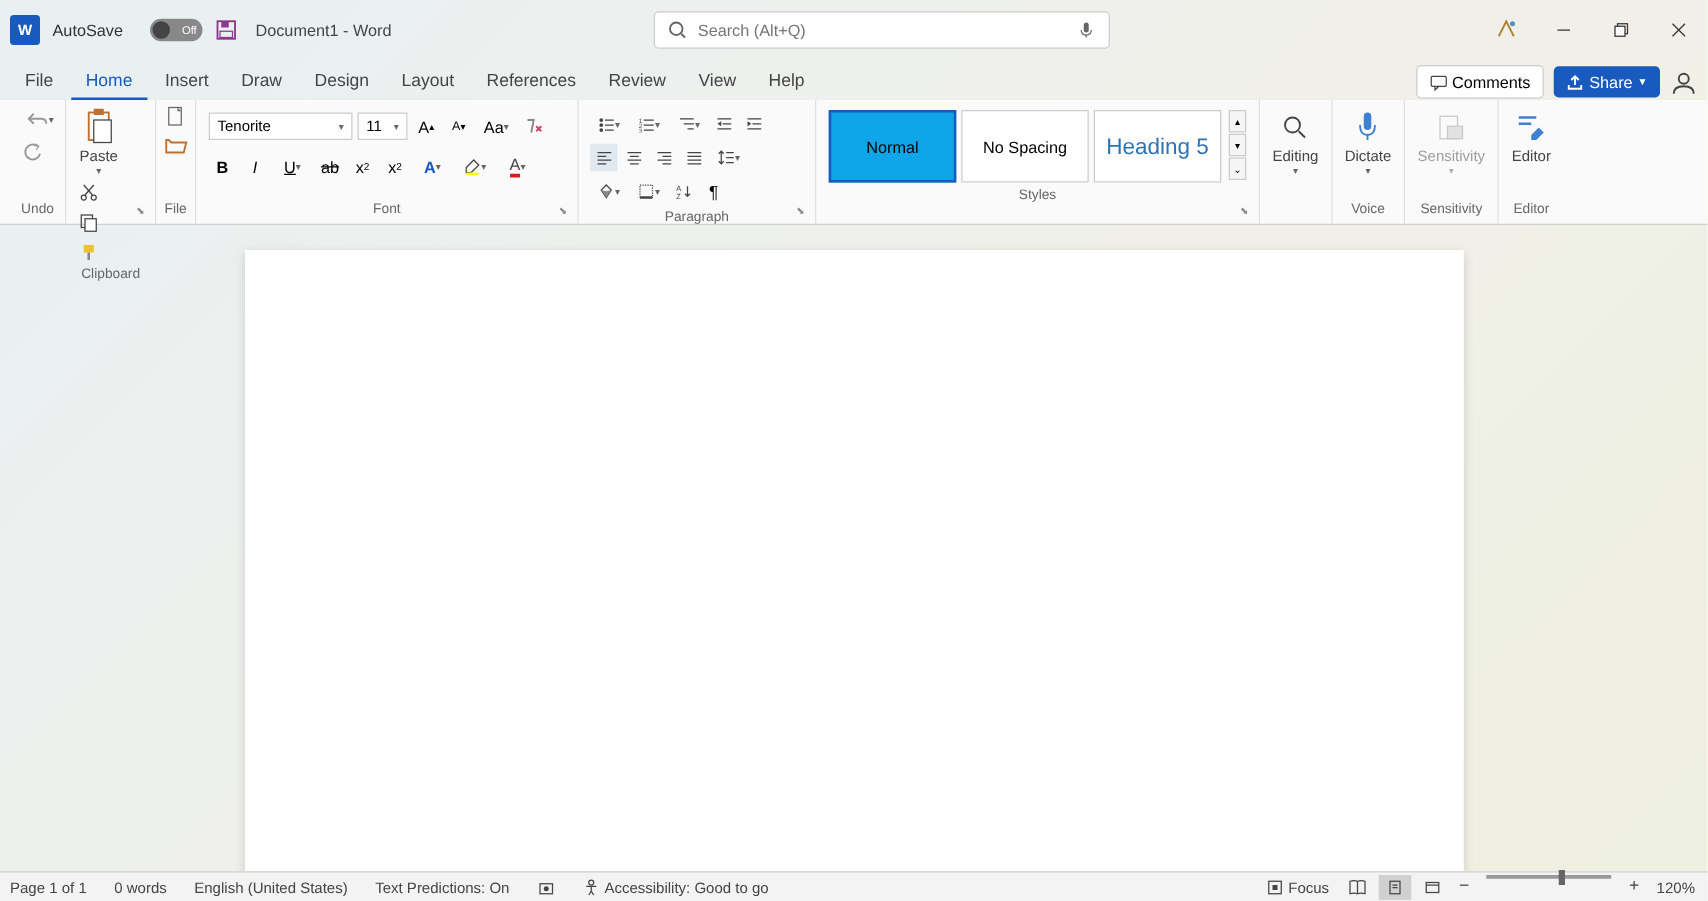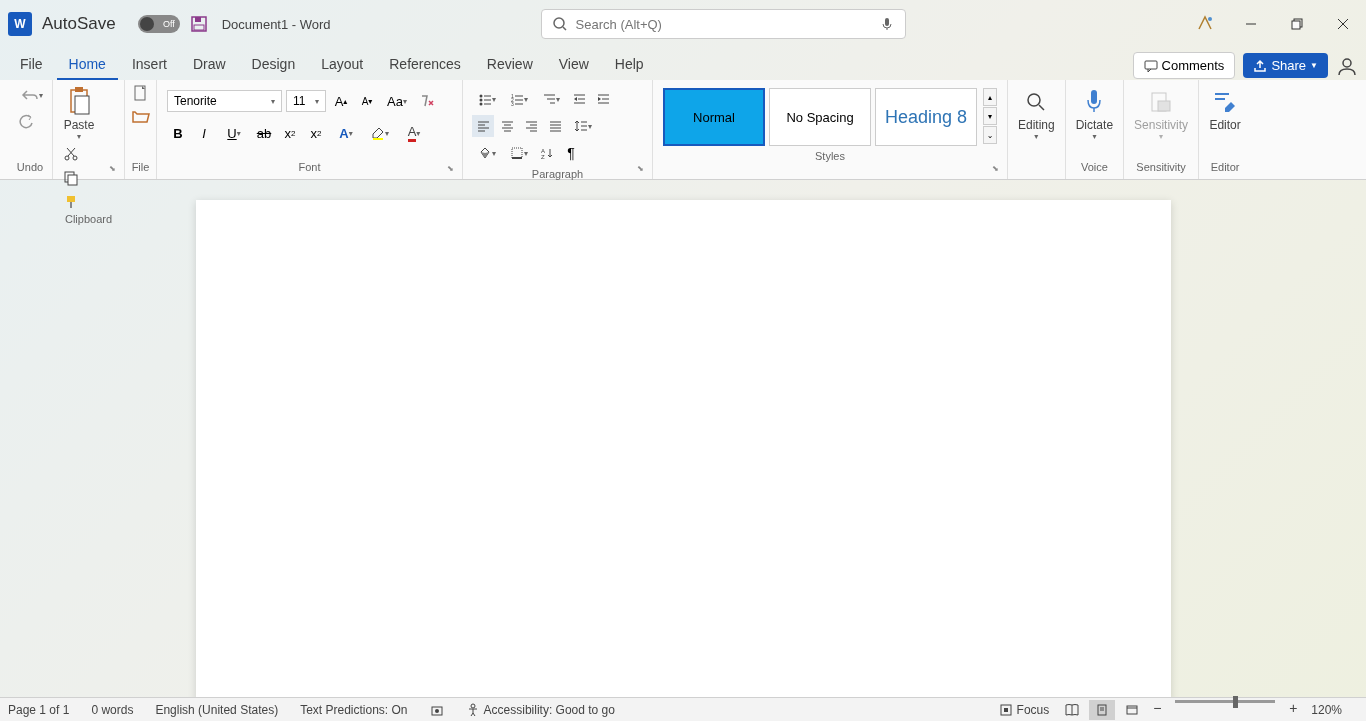--- a/index.html
+++ b/index.html
@@ -29,21 +29,21 @@
       border-radius: 3px;
       display: flex;
       align-items: center;
       justify-content: center;
       color: white;
       font-weight: bold;
       font-size: 12px;
       margin-right: 10px;
     }
     .autosave-label {
-      font-size: 17px;
+      font-size: 13px;
       color: #333;
       margin-right: 6px;
     }
     .toggle-switch {
       width: 42px;
       height: 18px;
       background: #888;
       border-radius: 9px;
       position: relative;
       margin-right: 10px;
@@ -810,21 +810,21 @@
 
   <div class="ribbon-group styles-group">
     <div class="styles-content">
       <div class="style-item active">
           <span>Normal</span>
         </div>
       <div class="style-item">
           <span>No Spacing</span>
         </div>
       <div class="style-item">
-          <span class="style-heading">Heading 8</span>
+          <span class="style-heading">Heading 5</span>
         </div>
       <div class="styles-scroll">
         <div class="scroll-arrow">▴</div>
         <div class="scroll-arrow">▾</div>
         <div class="scroll-arrow">⌄</div>
       </div>
     </div>
     <div class="ribbon-group-label">Styles</div>
     <div class="dialog-launcher">⬊</div>
   </div>
@@ -954,17 +954,17 @@
       <svg width="14" height="14" viewBox="0 0 14 14">
           <rect x="2" y="3" width="10" height="8" fill="none" stroke="#444"></rect>
           <line x1="2" y1="5" x2="12" y2="5" stroke="#444"></line>
         </svg>
     </div>
     <div class="zoom-btn">−</div>
     <div class="zoom-slider">
       <div class="zoom-thumb"></div>
     </div>
     <div class="zoom-btn">+</div>
-    <div class="status-item" style="margin:0 16px 0 6px">
+    <div class="status-item" style="margin:0 2px 0 6px">
         <span>120%</span>
       </div>
   </div>
 </div>
 
 </body></html>

